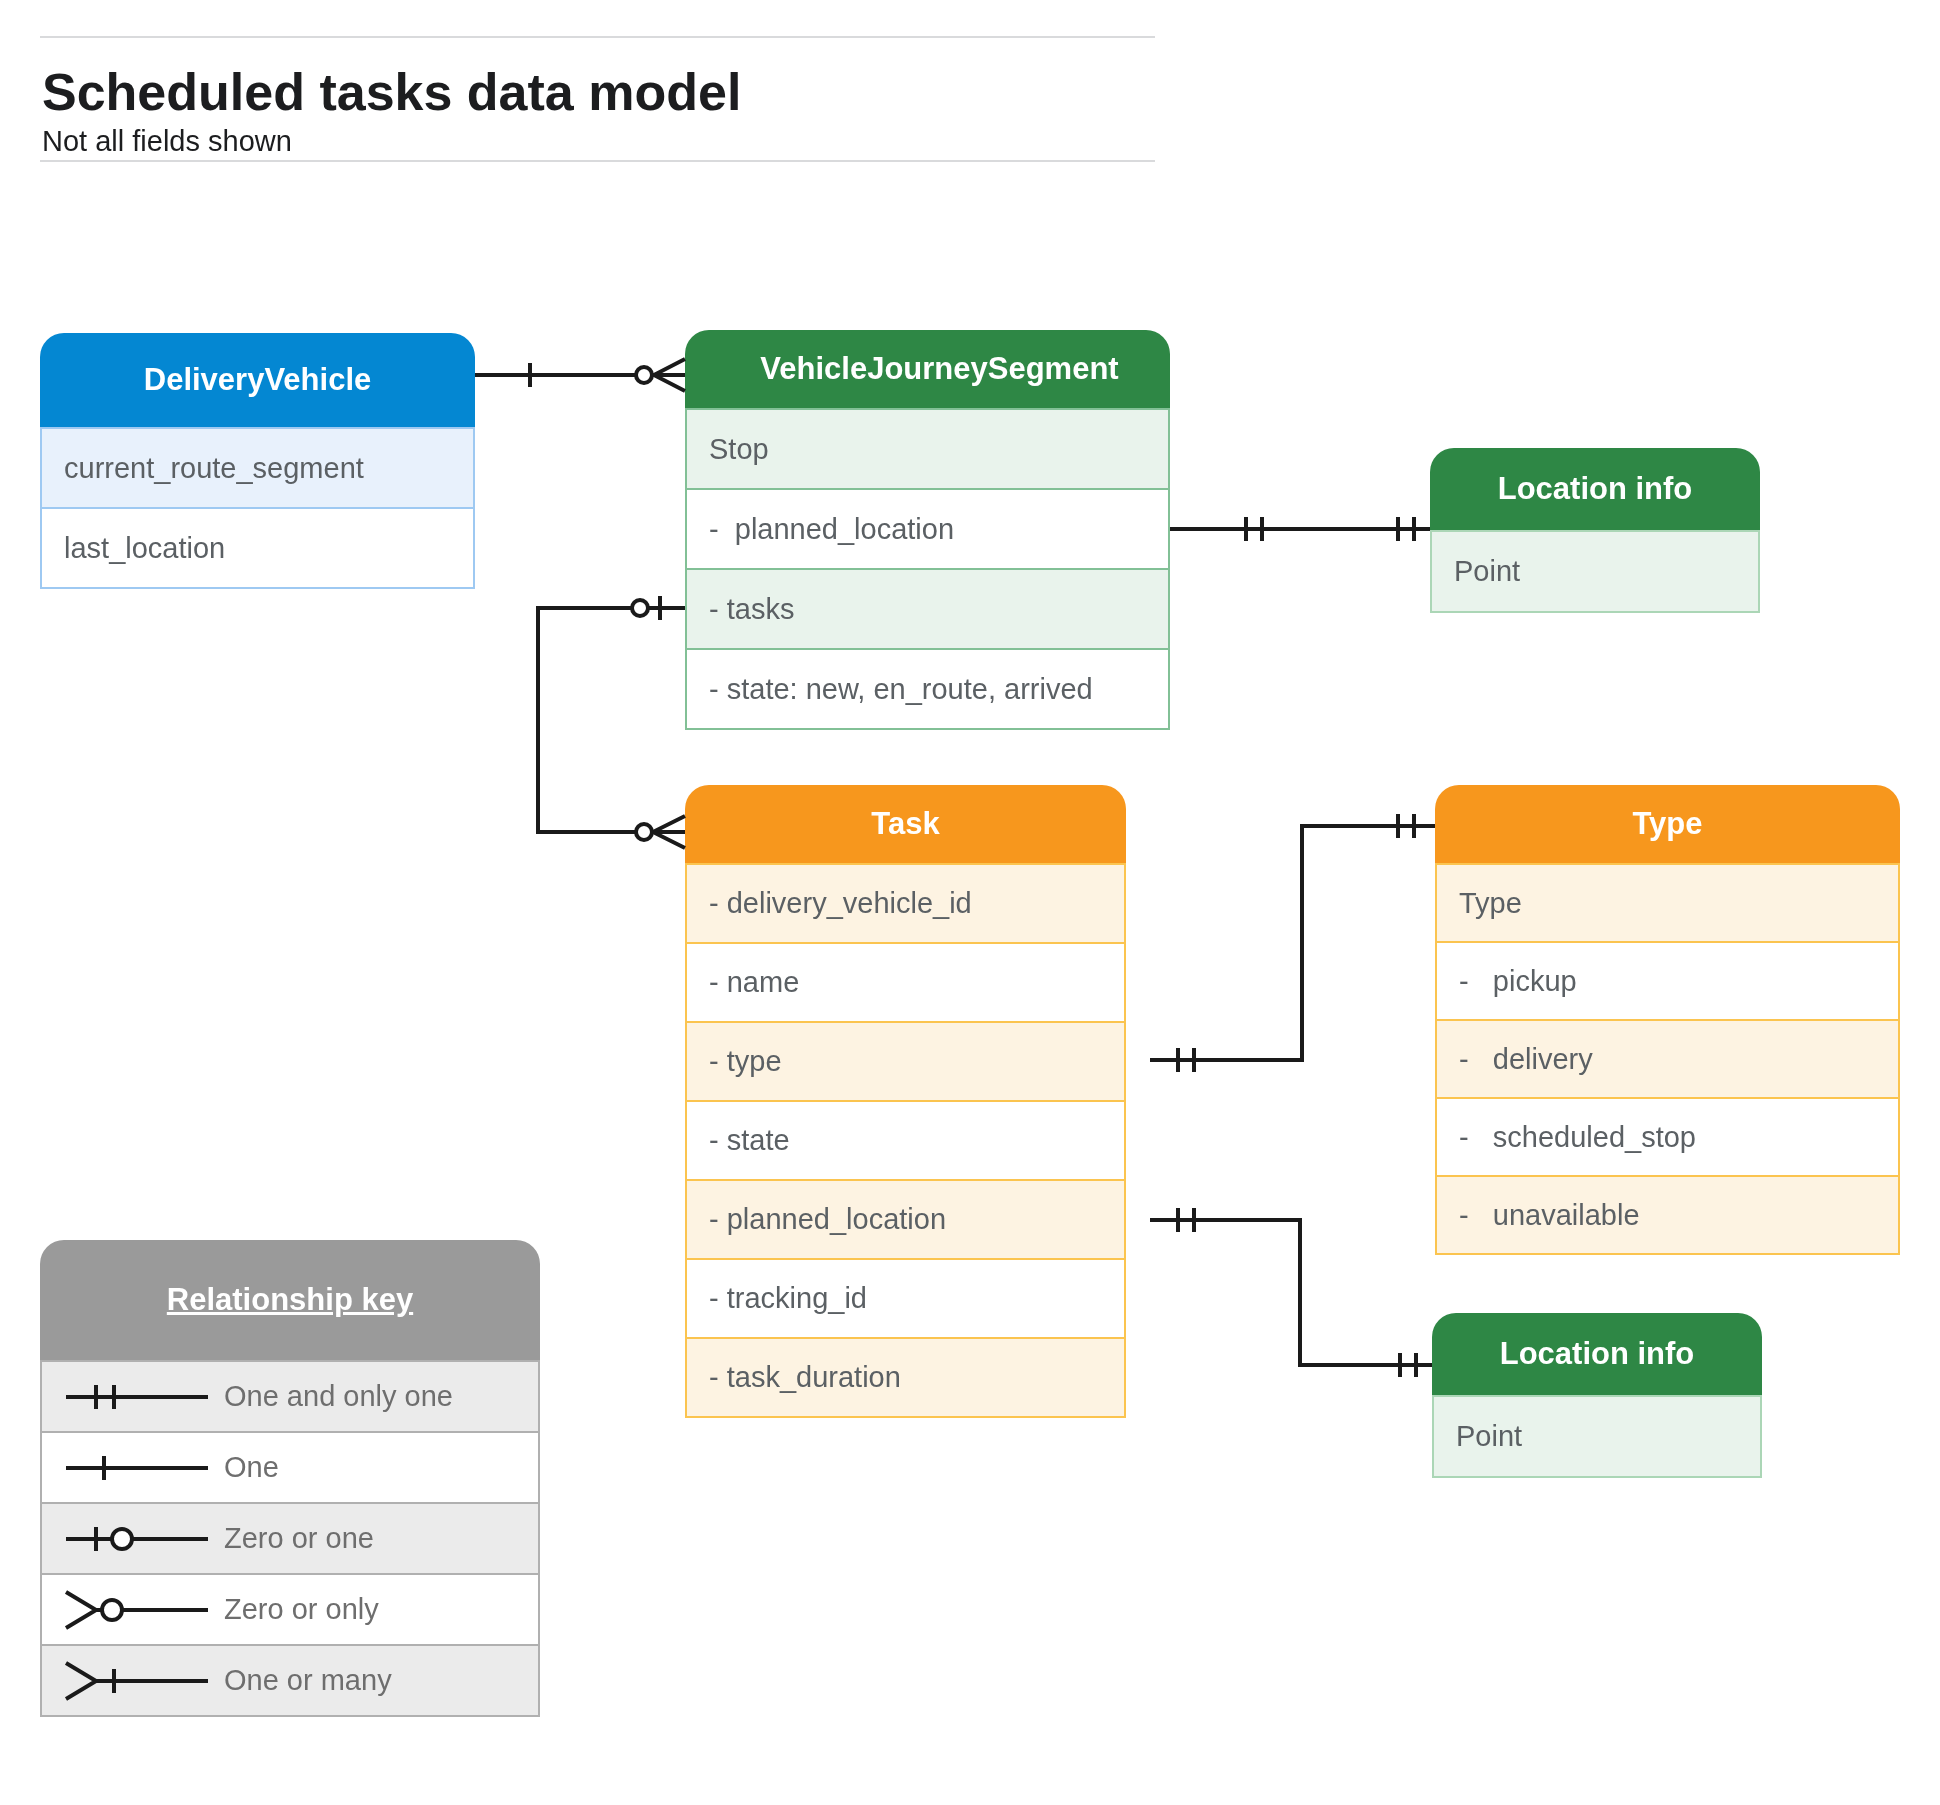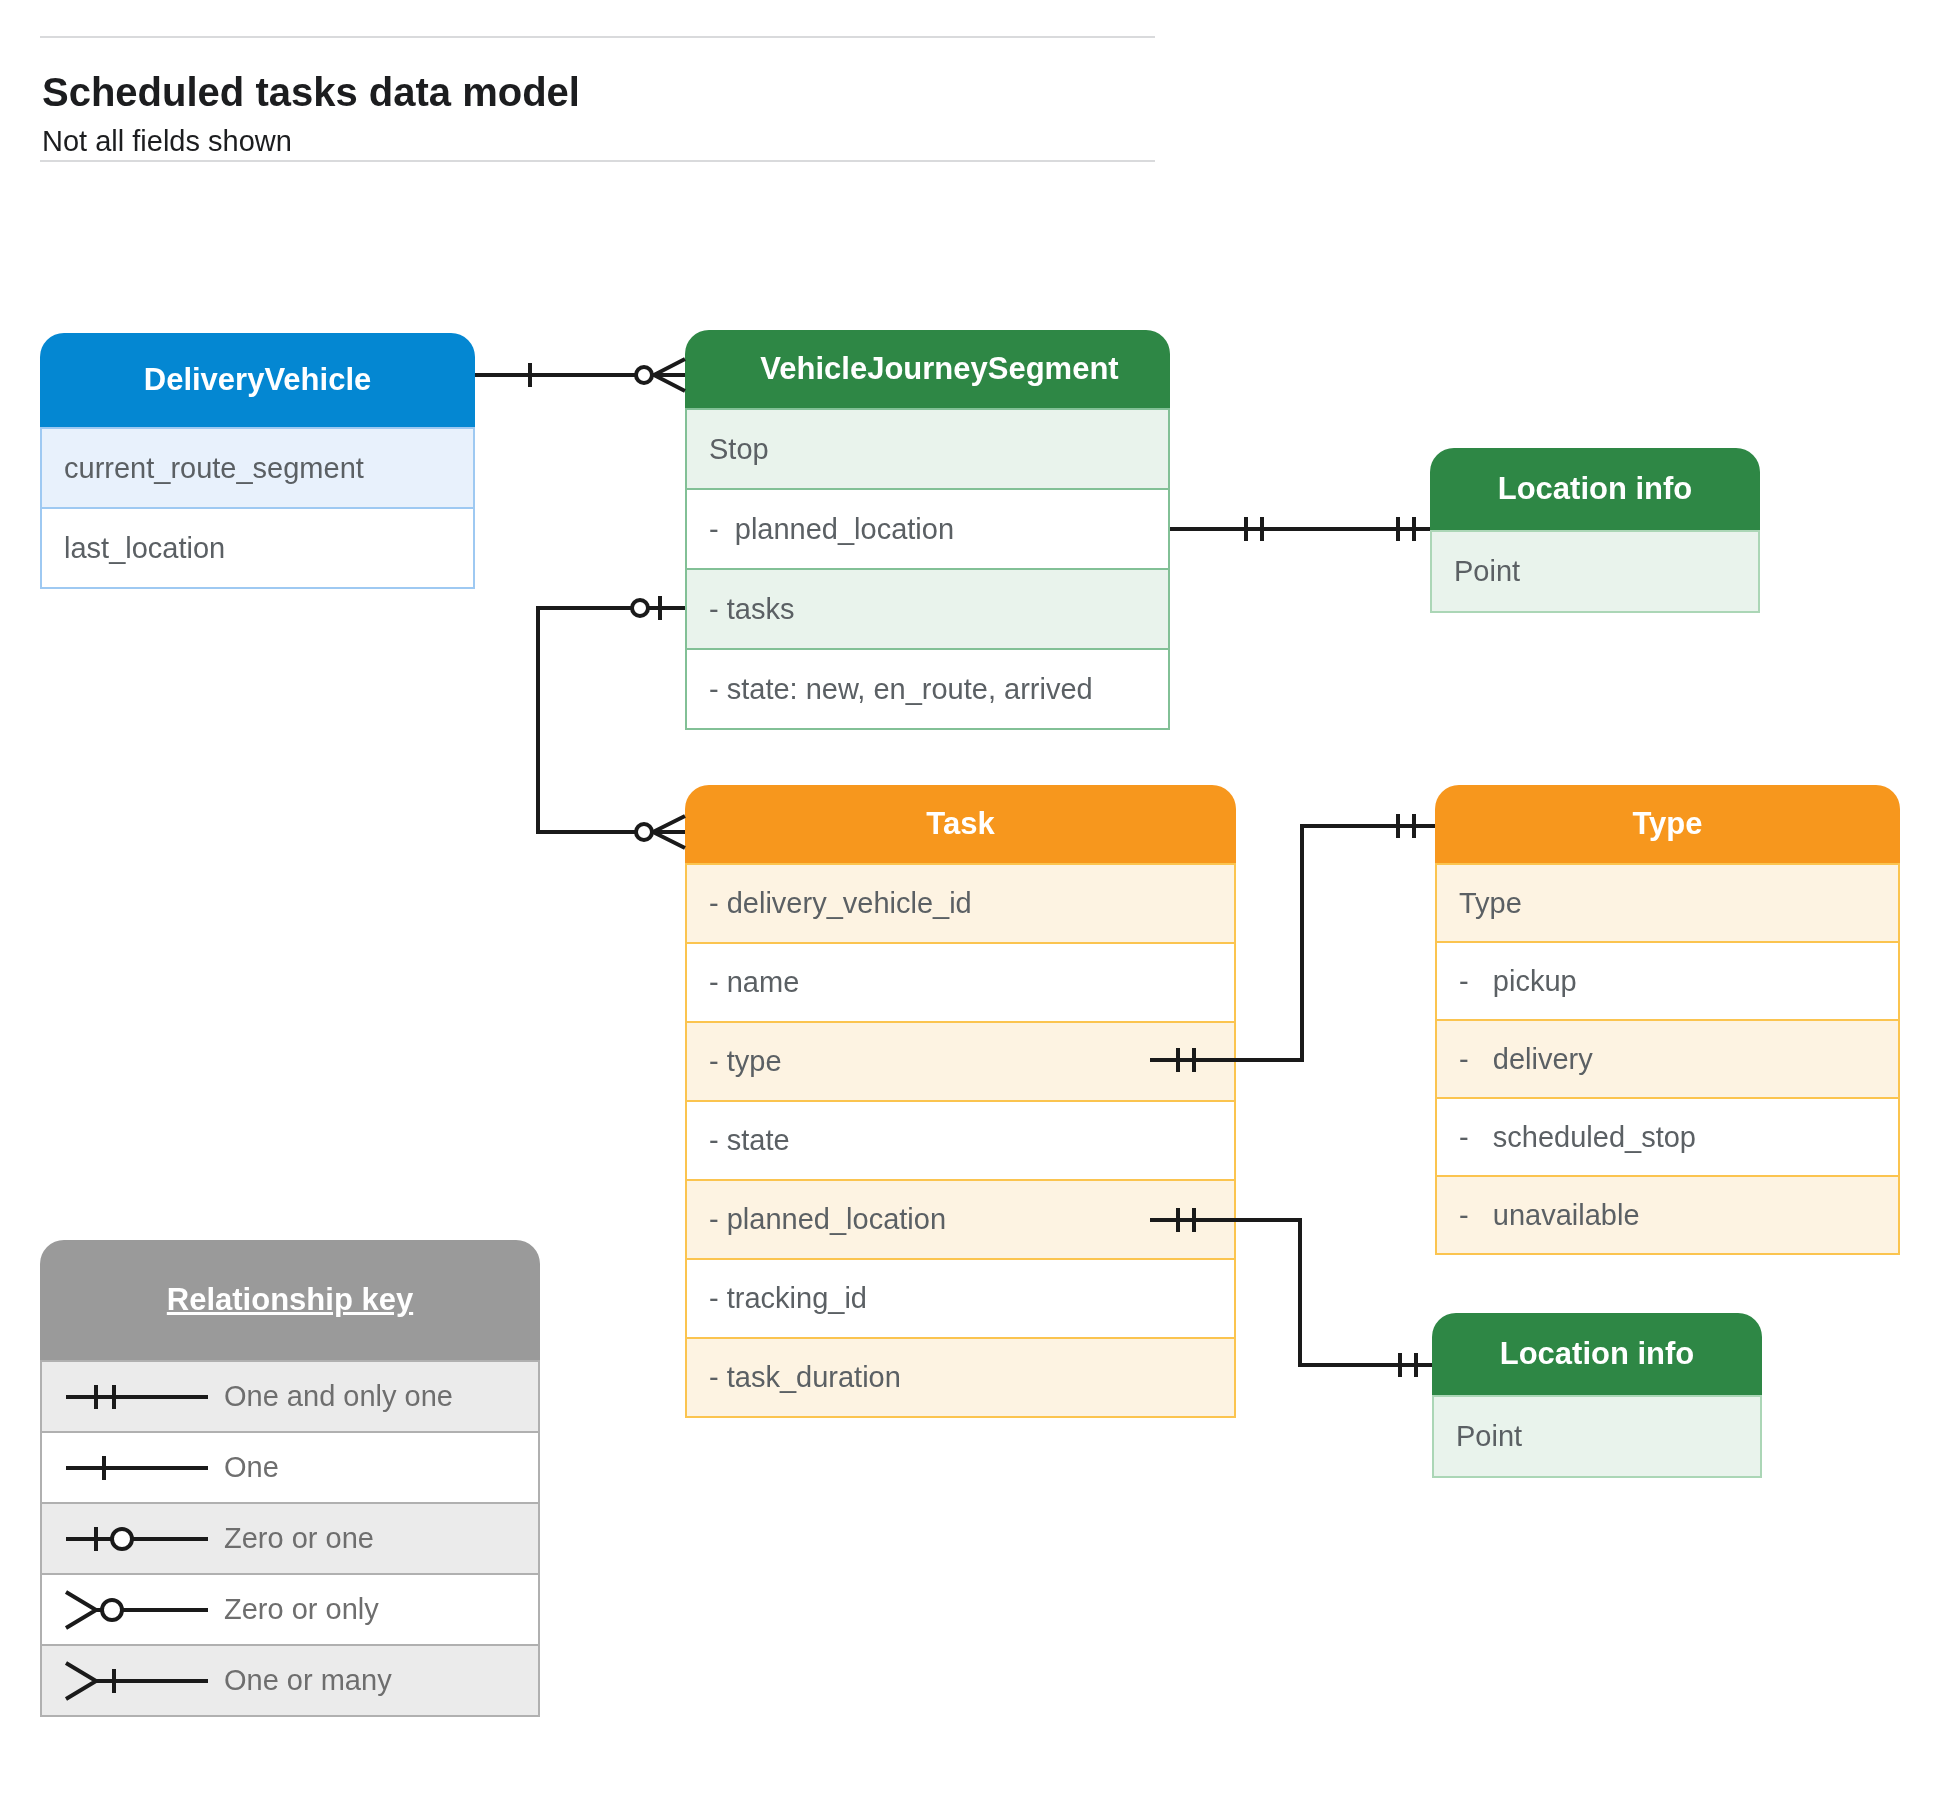--- a/index.html
+++ b/index.html
@@ -3,21 +3,21 @@
 <meta charset="utf-8">
 <style>
   html,body{margin:0;padding:0;background:#fff;}
   .canvas{position:relative;width:1940px;height:1805px;background:#ffffff;
           font-family:"Liberation Sans", sans-serif;overflow:hidden;}
 
   
   .rule{position:absolute;height:2px;background:#d9dadc;}
   .rule.top{left:40px;top:36px;width:1115px;}
   .rule.bottom{left:40px;top:160px;width:1115px;}
-  .doc-title{position:absolute;left:42px;top:70px;font-size:40px;font-weight:700;color:#1c1d1f;line-height:44px;}
+  .doc-title{position:absolute;left:42px;top:70px;font-size:52px;font-weight:700;color:#1c1d1f;line-height:44px;}
   .doc-subtitle{position:absolute;left:42px;top:124px;font-size:29px;color:#1c1d1f;line-height:34px;}
 
   
   .entity{position:absolute;}
   .entity .hdr{display:flex;align-items:center;justify-content:center;color:#ffffff;
                font-weight:700;font-size:31px;background:var(--hbg);
                border-radius:24px 24px 0 0;}
   .entity .rows{border:2px solid var(--bc);box-sizing:border-box;background:#fff;}
   .entity .row{display:flex;align-items:center;padding-left:22px;font-size:29px;color:#5b6064;}
   .entity .row span{white-space:pre;}
@@ -26,21 +26,21 @@
 
   .e-blue  {--hbg:#0487d2;--bc:#9ec9f2;--tint:#e8f1fc;}
   .e-green {--hbg:#2e8745;--bc:#82c096;--tint:#e9f3ec;}
   .e-green-lite{--hbg:#2e8745;--bc:#abd6b6;--tint:#e9f3ec;}
   .e-orange{--hbg:#f7971d;--bc:#fbc44f;--tint:#fdf3e2;}
   .e-gray  {--hbg:#9a9a9a;--bc:#b0b0b0;--tint:#ebebeb;}
 
   .pos-dv{left:40px;top:333px;width:435px;}   .pos-dv .hdr{height:94px;}  .pos-dv .row{height:78px;}
   .pos-vjs{left:685px;top:330px;width:485px;} .pos-vjs .hdr{height:78px;padding-left:24px;} .pos-vjs .row{height:78px;text-align:right;}
   .pos-lit{left:1430px;top:448px;width:330px;}.pos-lit .hdr{height:82px;} .pos-lit .row{height:79px;}
-  .pos-task{left:685px;top:785px;width:551px;}.pos-task .hdr{height:78px;}.pos-task .row{height:77px;}
+  .pos-task{left:685px;top:785px;width:441px;}.pos-task .hdr{height:78px;}.pos-task .row{height:77px;}
   .pos-type{left:1435px;top:785px;width:465px;}.pos-type .hdr{height:78px;}.pos-type .row{height:76px;}
   .pos-lib{left:1432px;top:1313px;width:330px;}.pos-lib .hdr{height:82px;}.pos-lib .row{height:79px;}
 
   
   .pos-legend{left:40px;top:1240px;width:500px;}
   .pos-legend .hdr{height:120px;text-decoration:underline;}
   .pos-legend .row{height:69px;padding-left:20px;color:#6e6e6e;}
   .legend-sym{margin-right:12px;flex:0 0 auto;display:block;}
 
   

